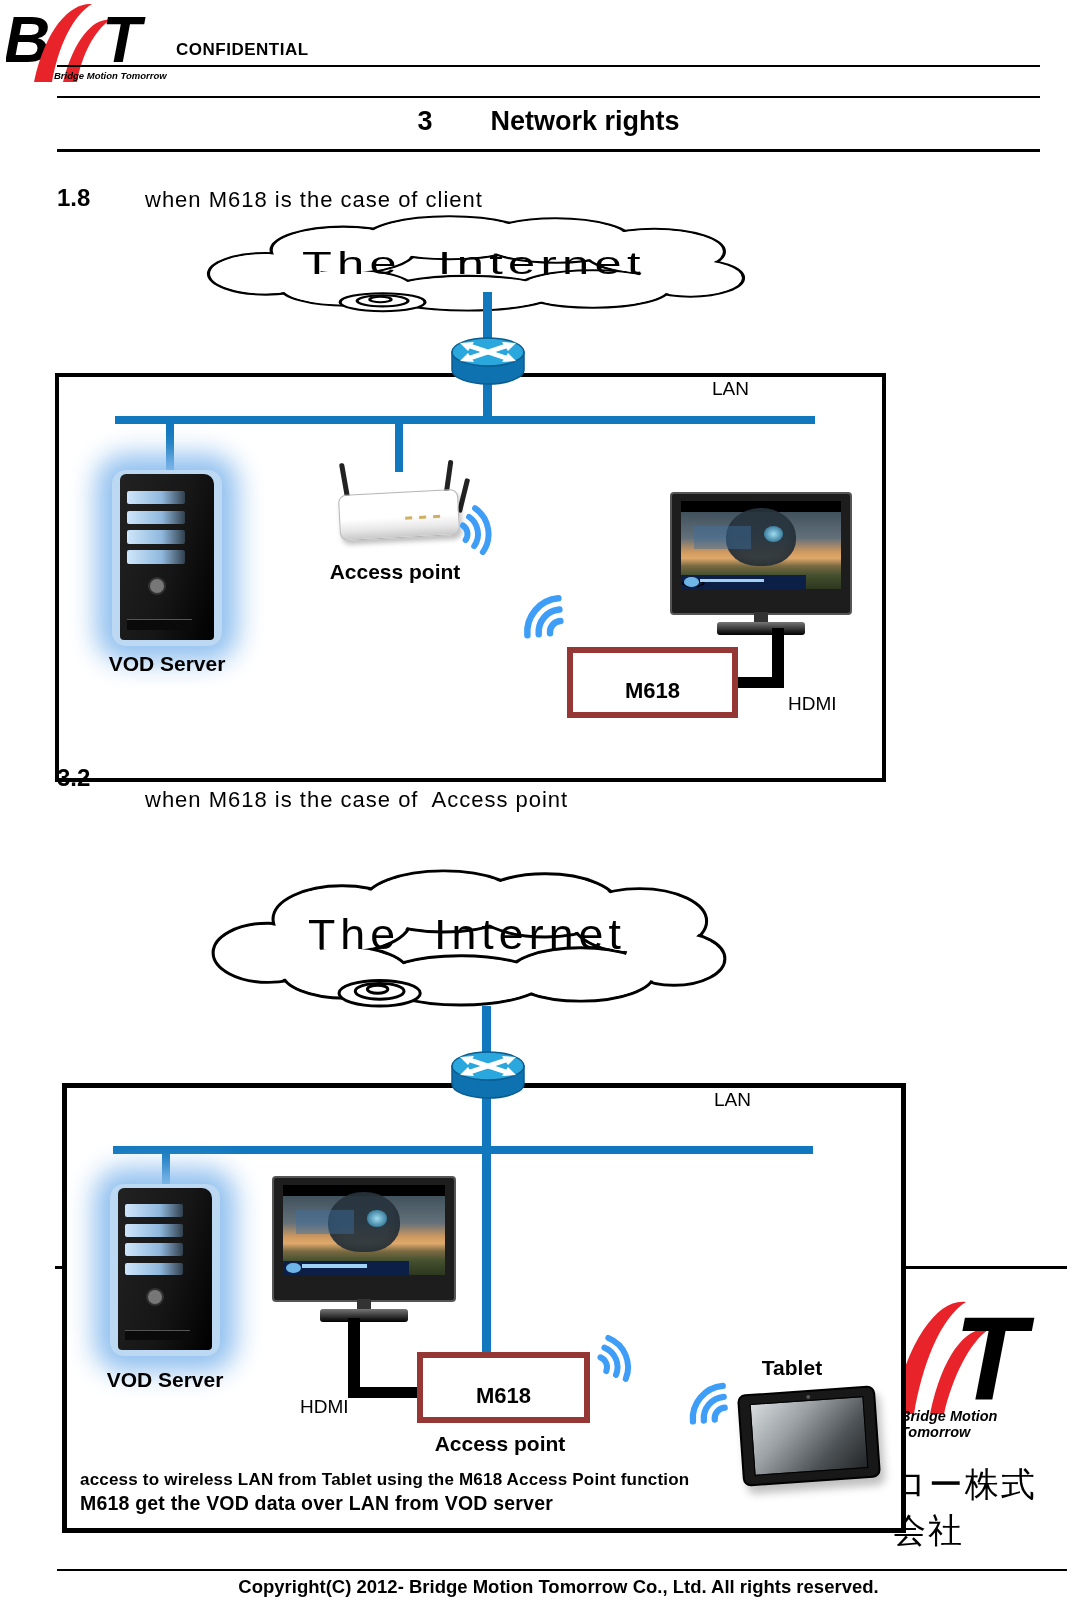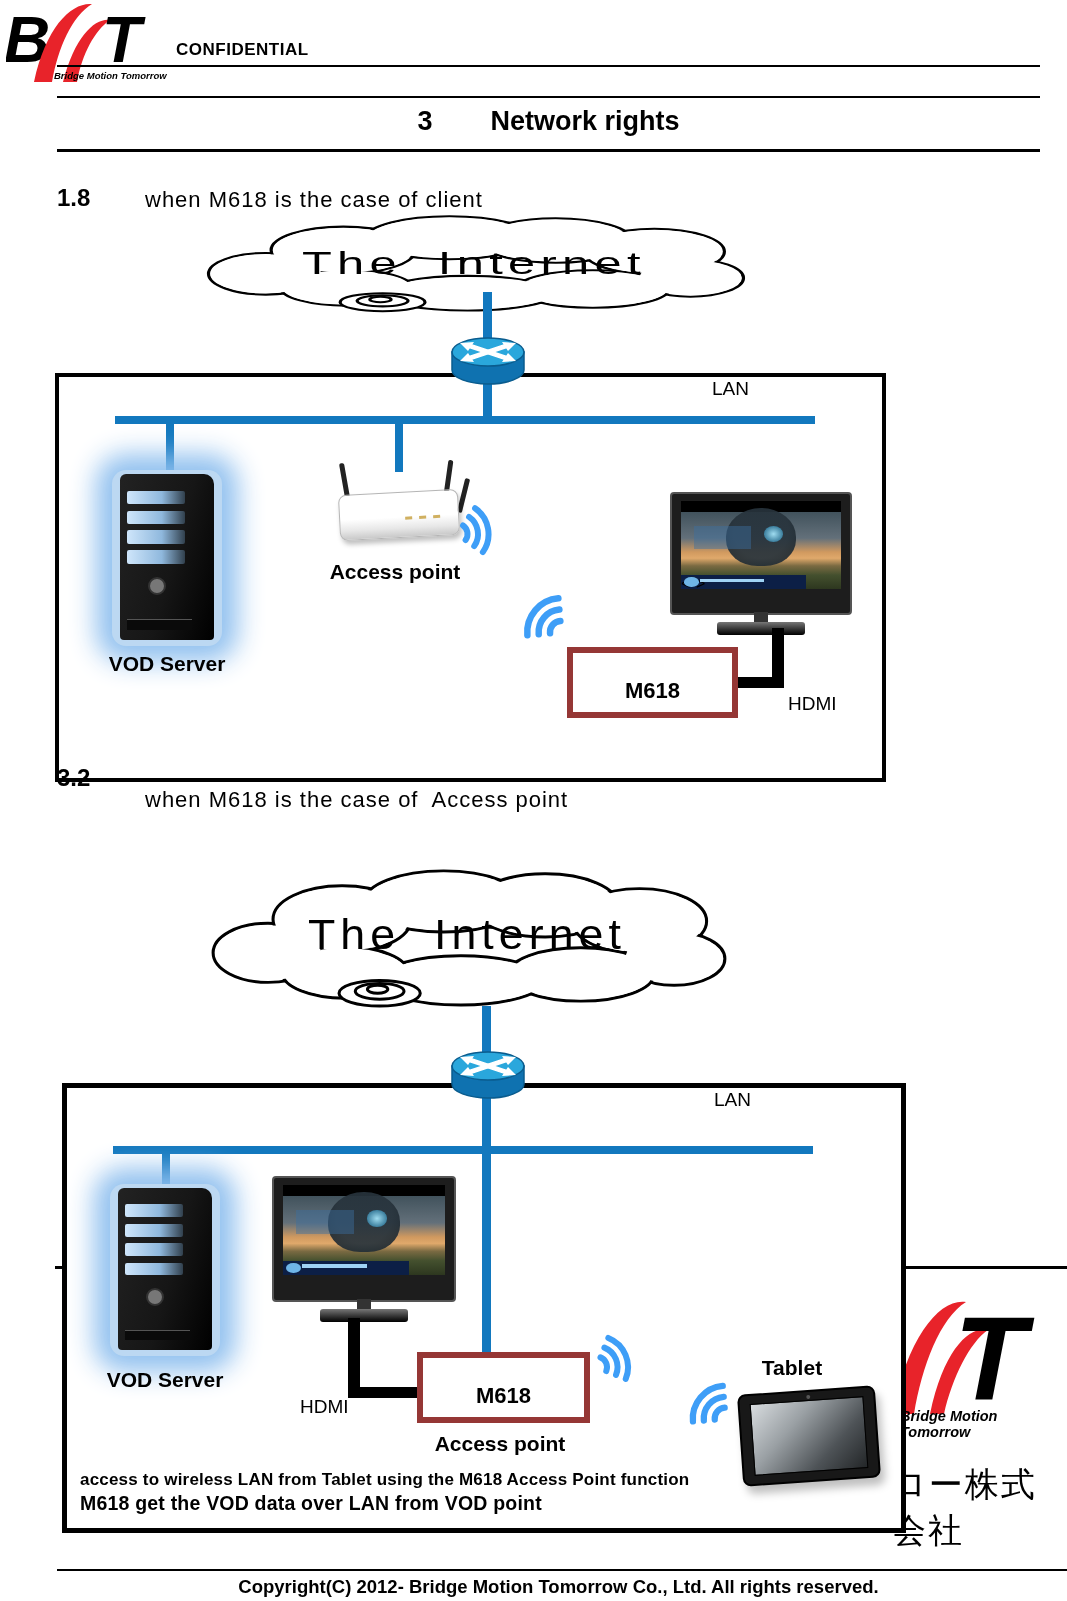--- a/index.html
+++ b/index.html
@@ -348,18 +348,18 @@
     </svg>
   </div>
 
   <div class="dev-label z3" style="left:742px;top:1356px;width:100px;">Tablet</div>
   <div class="tablet z3" style="left:740px;top:1390px;width:134px;height:88px;">
     <div class="cam"></div>
     <div class="scr"></div>
   </div>
 
   <div class="note z3" style="left:80px;top:1470px;font-size:17px;">access to wireless LAN from Tablet using the M618 Access Point function</div>
-  <div class="note z3" style="left:80px;top:1492px;font-size:19.5px;">M618 get the VOD data over LAN from VOD point</div>
+  <div class="note z3" style="left:80px;top:1492px;font-size:19.5px;">M618 get the VOD data over LAN from VOD server</div>
 
   <div class="hline z4" style="left:57px;top:1569px;width:1010px;"></div>
   <div class="copyright z4">Copyright(C) 2012- Bridge Motion Tomorrow Co., Ltd. All rights reserved.</div>
 
 </div>
 
 </body></html>

